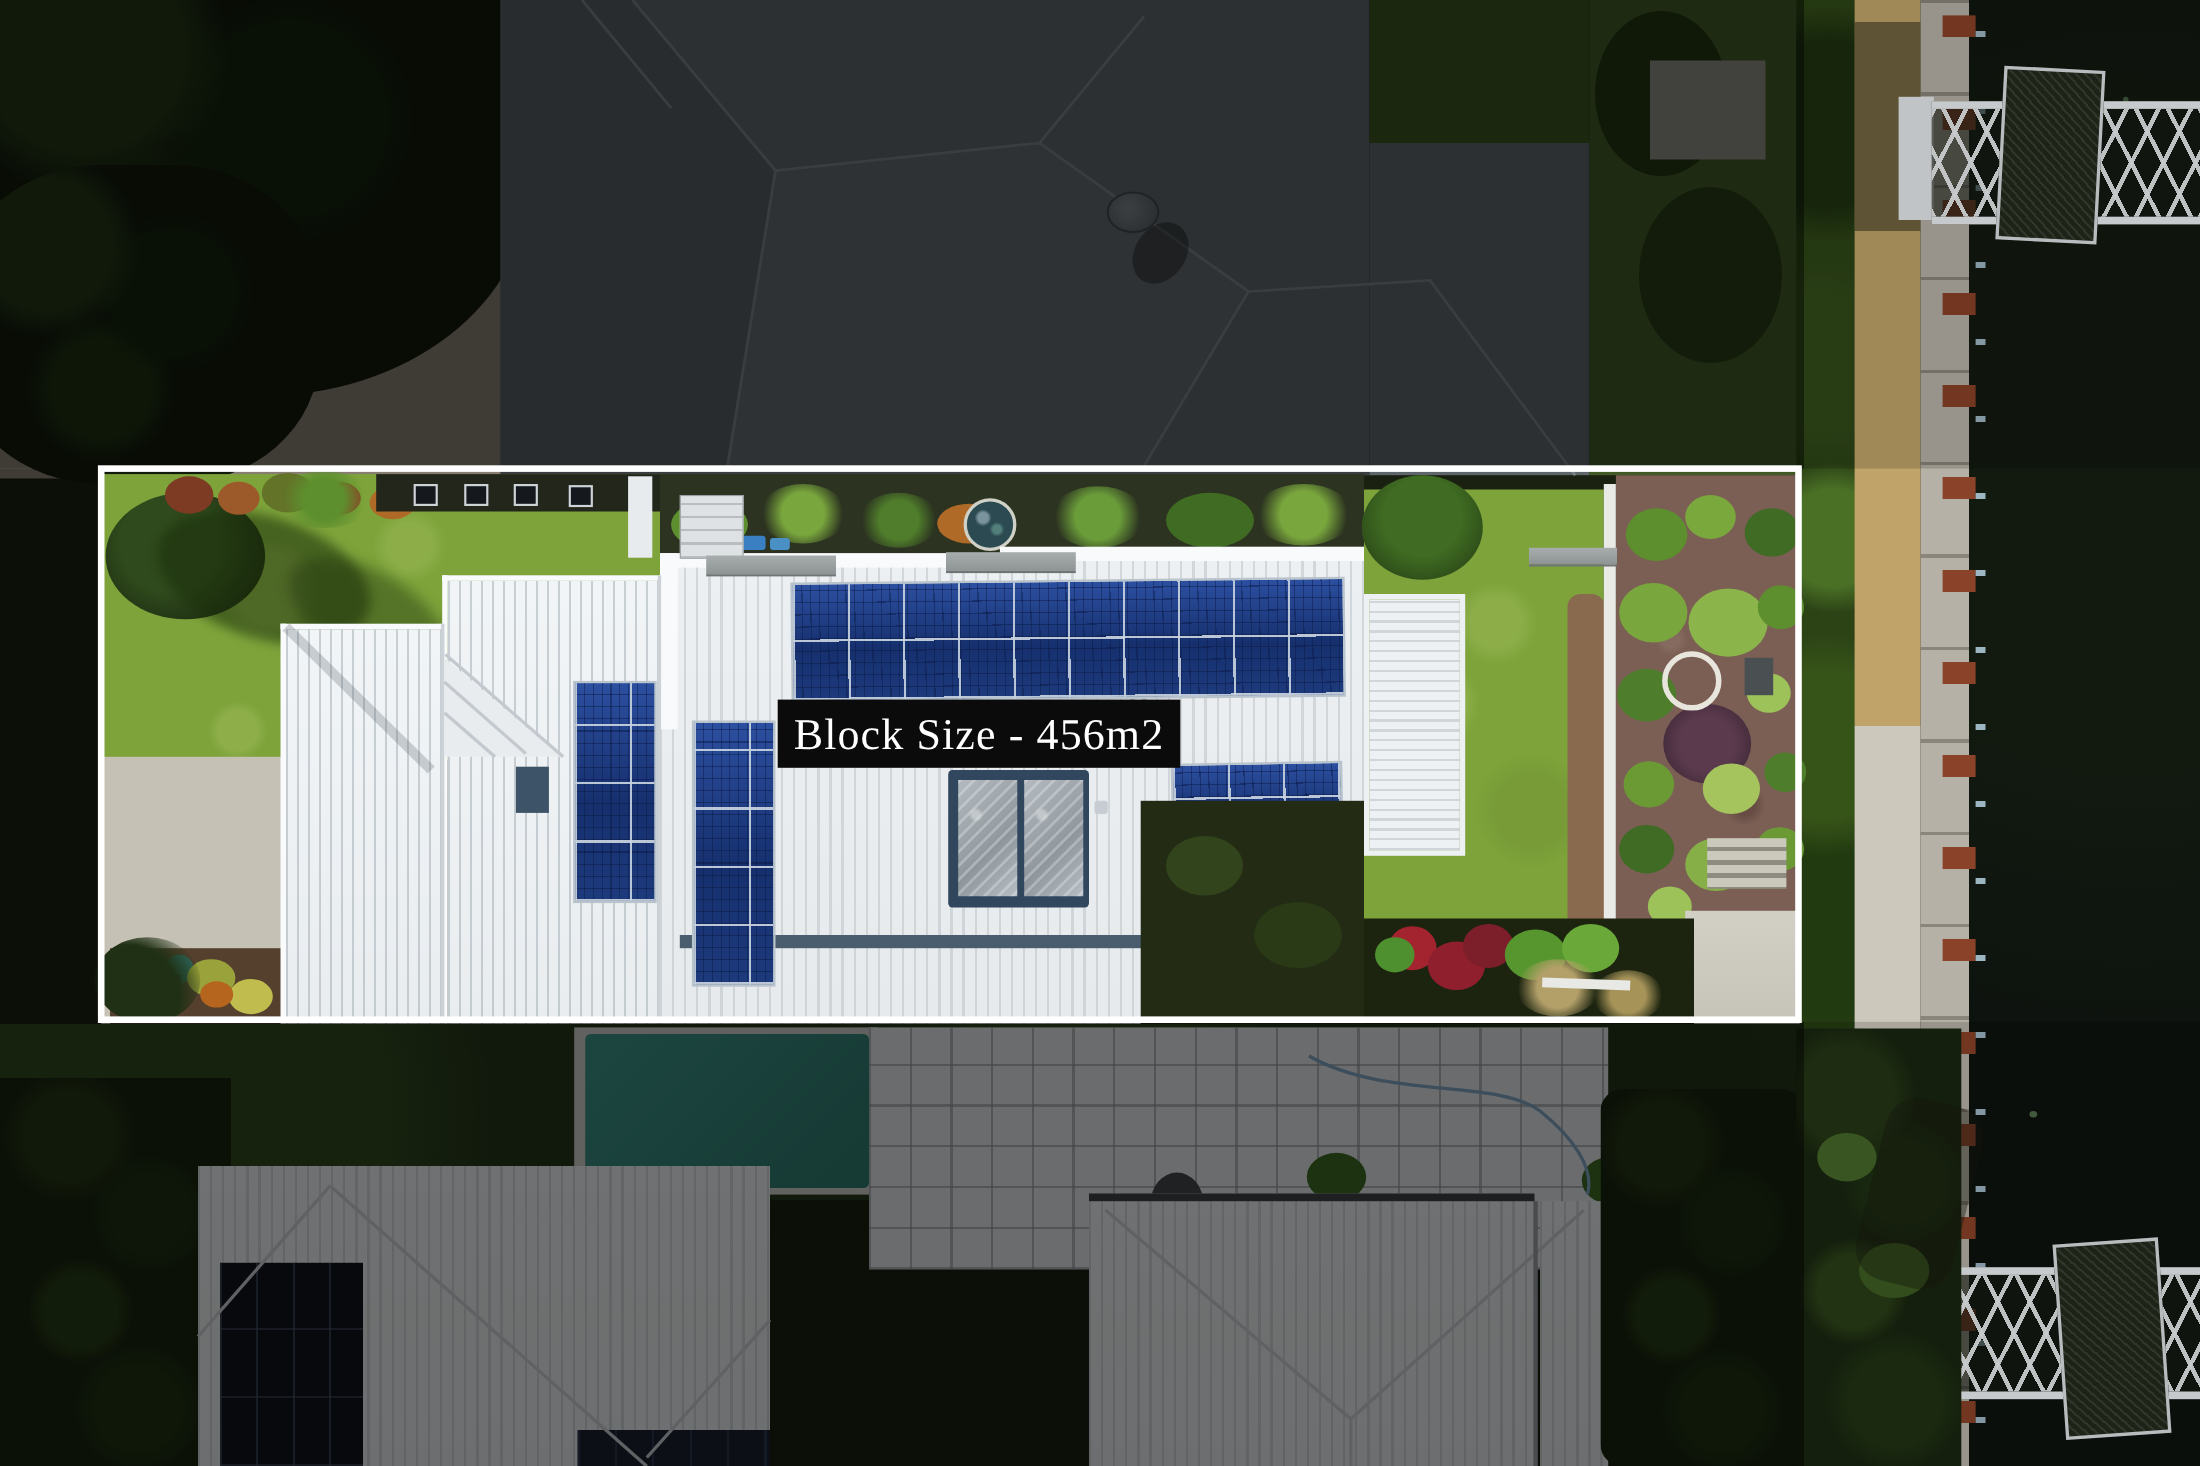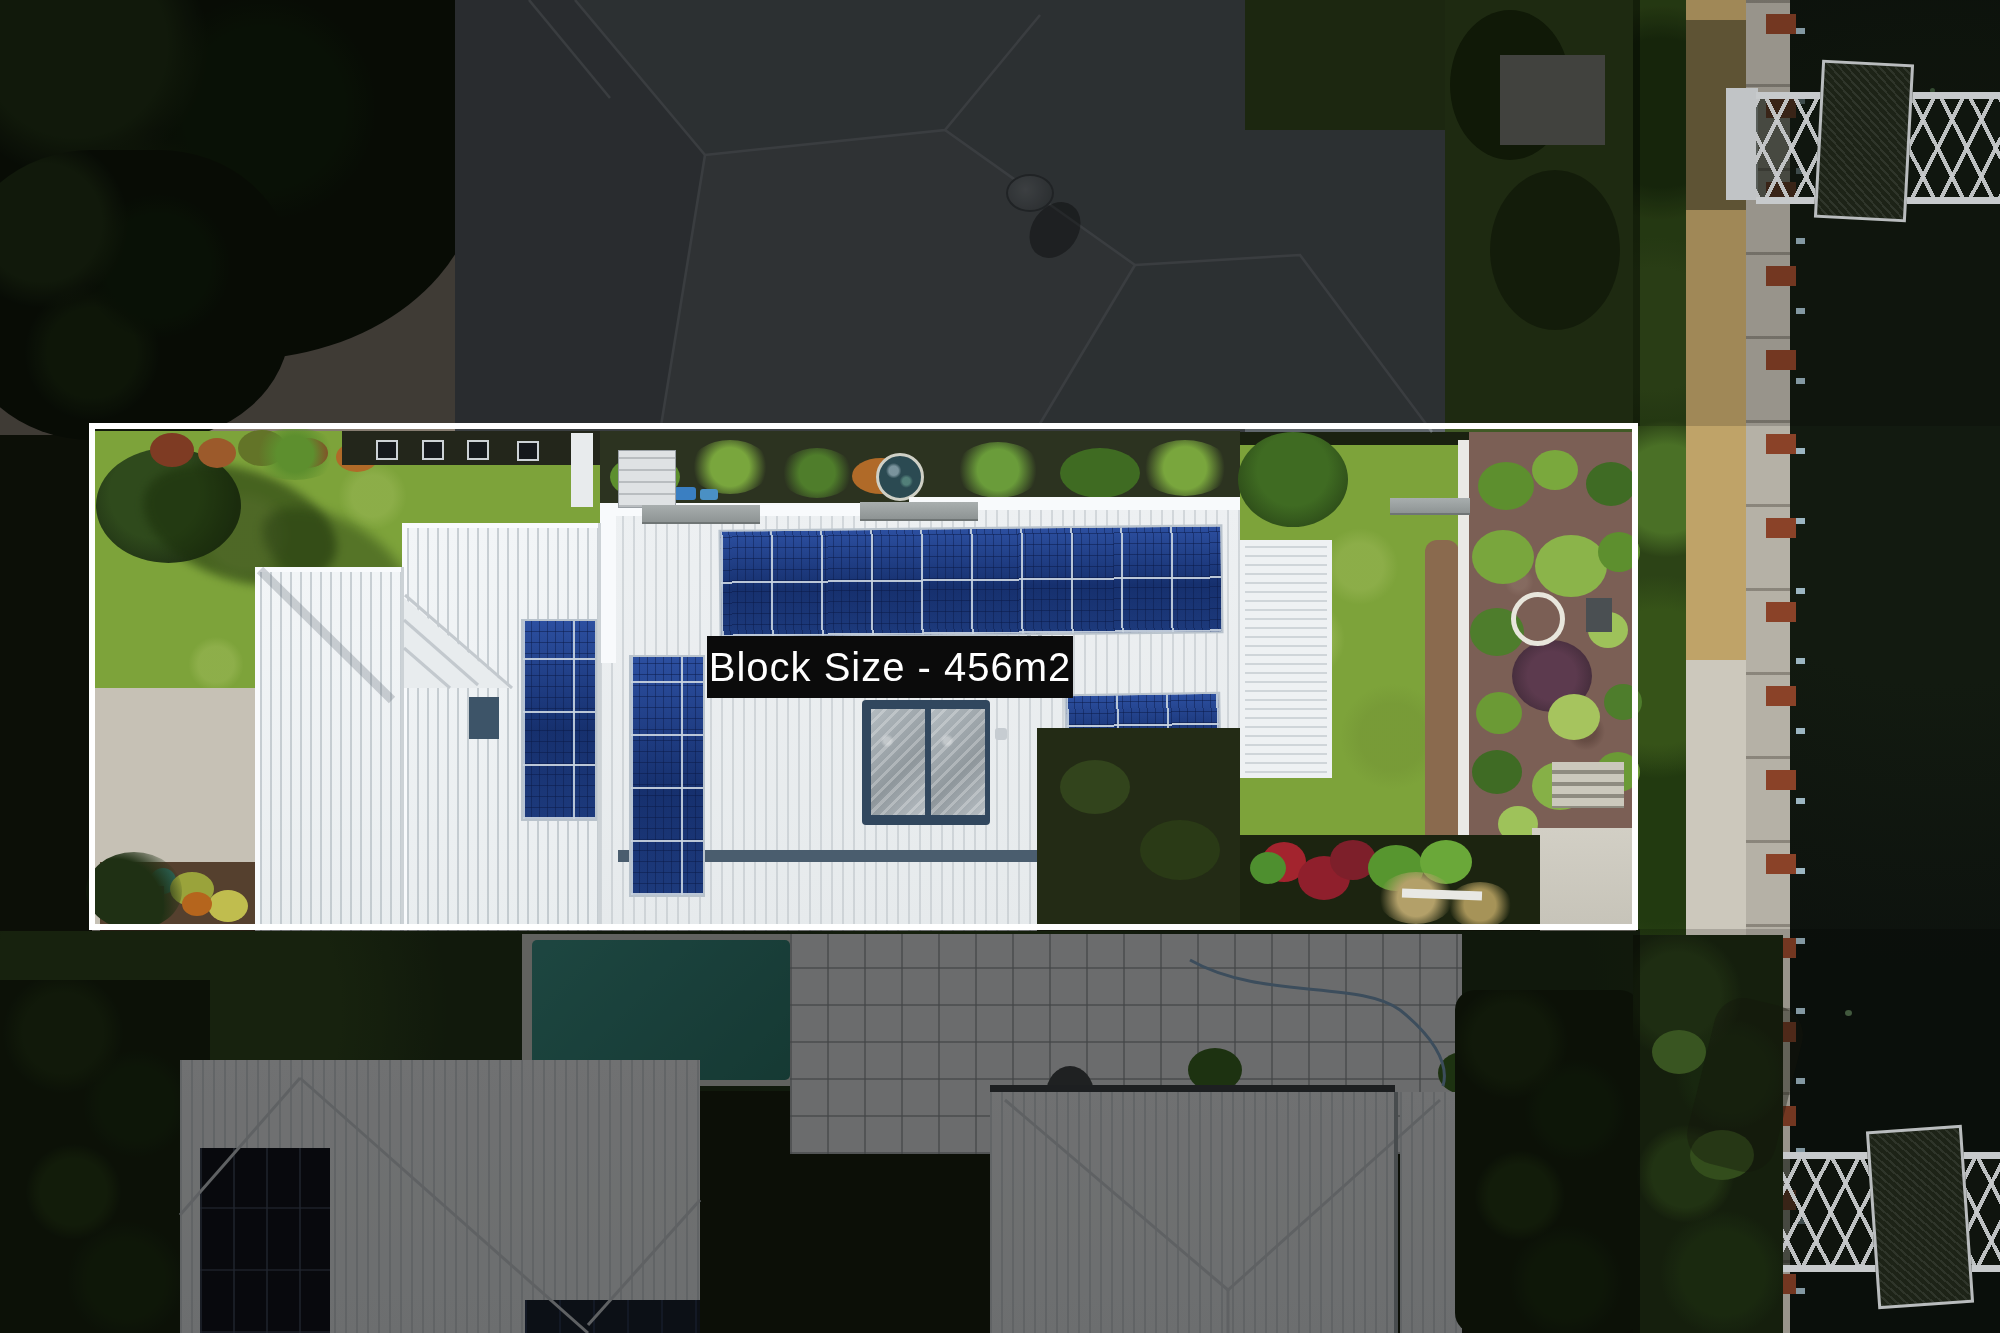--- a/index.html
+++ b/index.html
@@ -1,17 +1,17 @@
 <!DOCTYPE html>
 <html style="--boundary: #ffffff; --label_bg: #0b0b0b; --label_text: #ffffff; --lawn: #7da33a; --roof_white: #eef1f3; --solar_blue: #1d3a7c; --neighbour_roof: #5f666b; --water: #0d120e; --path_tan: #bfa368; --path_concrete: #ccc8bc; --mulch: #7b5f55; --post_rust: #8a4228; --lamp_blue: #4a90c4; --pool_teal: #3f958a;"><head>
 <meta charset="utf-8">
 <style>
   html,body{margin:0;padding:0;background:#000;}
   #stage{position:relative;width:2000px;height:1333px;overflow:hidden;
-         font-family:Liberation Sans, sans-serif;background:#1a2110;}
+         font-family:Liberation Serif, serif;background:#1a2110;}
   .abs{position:absolute;}
   .blob{position:absolute;border-radius:50%;}
 
   
   .lawn{background:
     radial-gradient(circle at 30% 40%, rgba(190,210,120,.25) 0 8%, transparent 12%),
     radial-gradient(circle at 70% 60%, rgba(110,140,50,.35) 0 10%, transparent 16%),
     radial-gradient(circle at 55% 25%, rgba(200,215,130,.2) 0 6%, transparent 10%),
     var(--lawn,#7da33a);}
   .lawn2{background:

